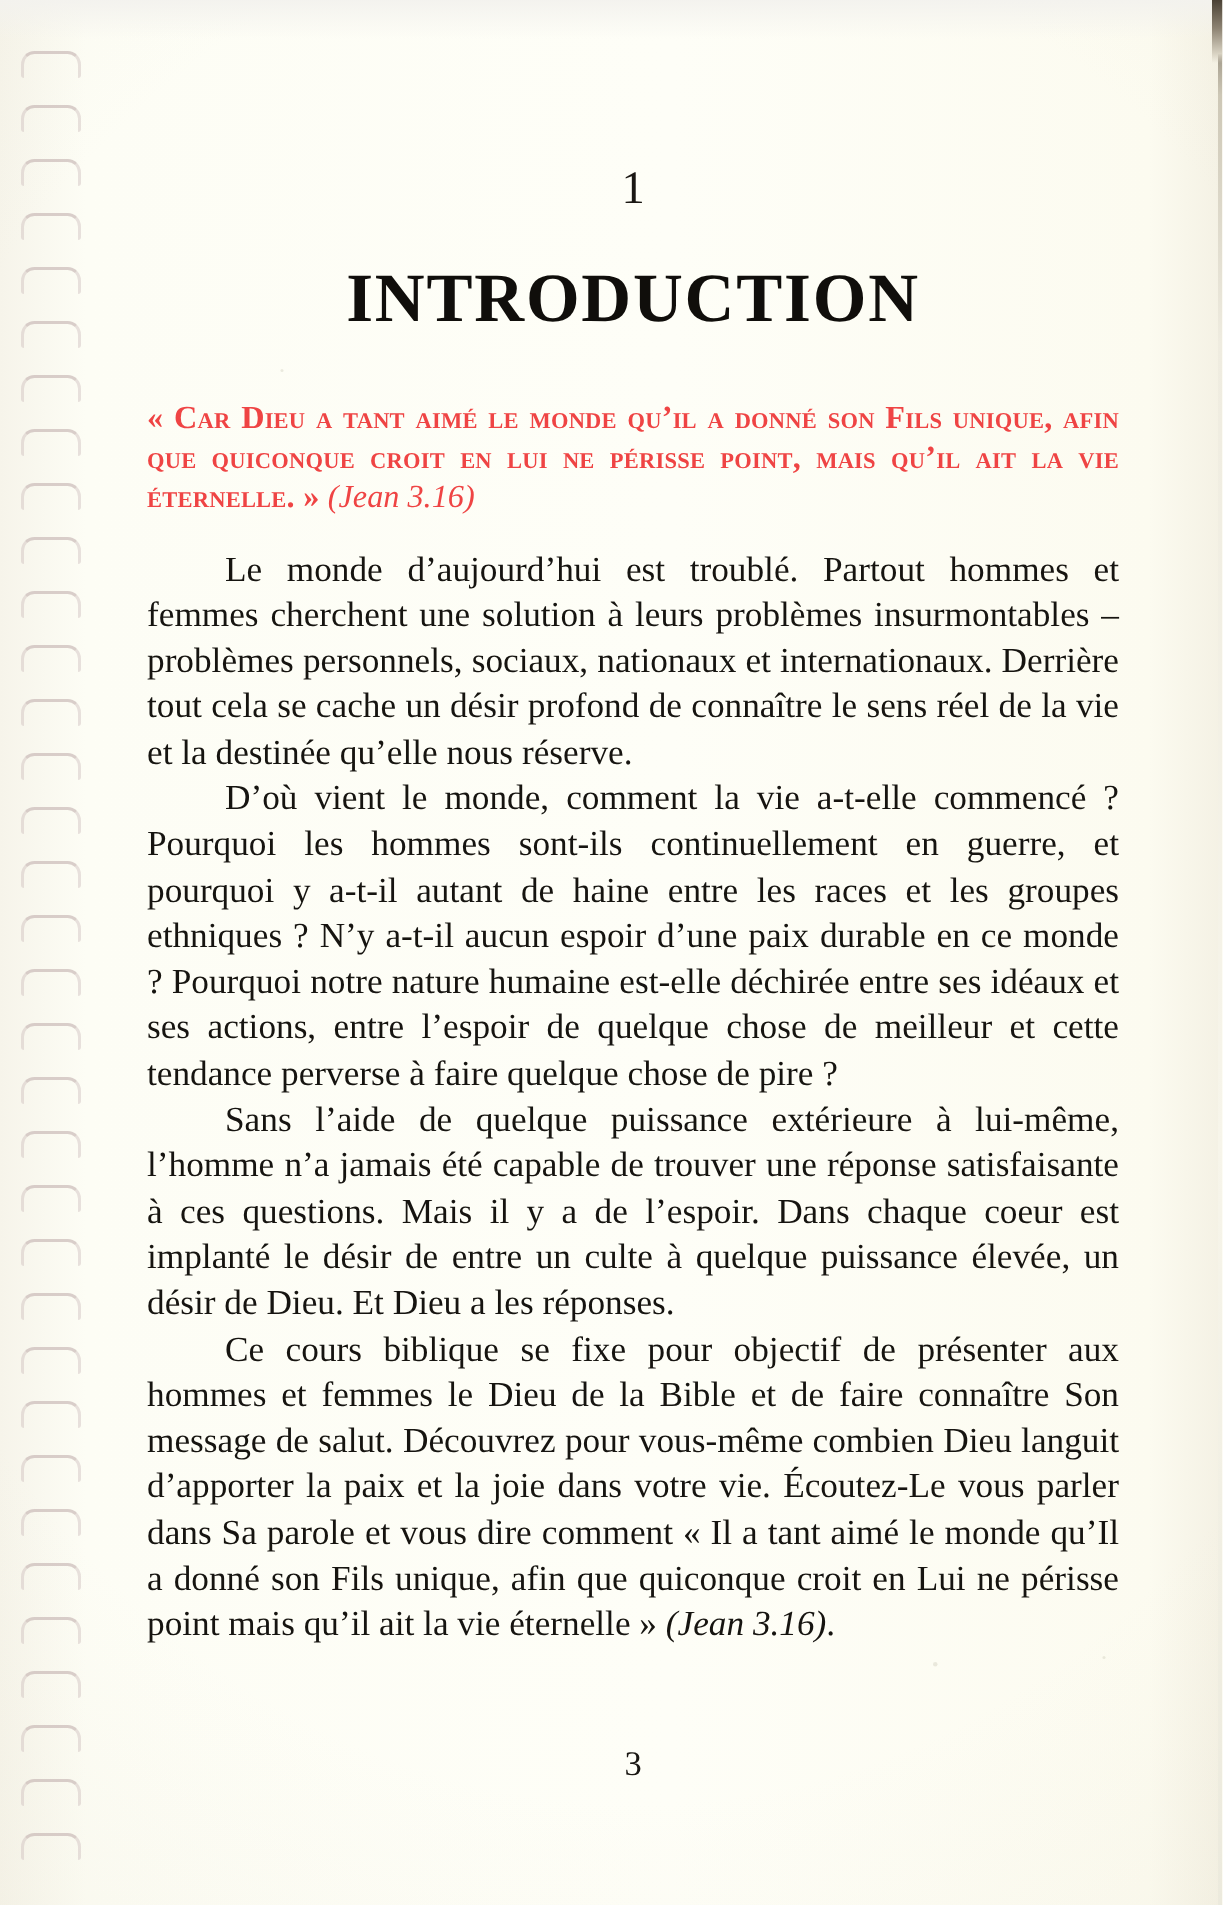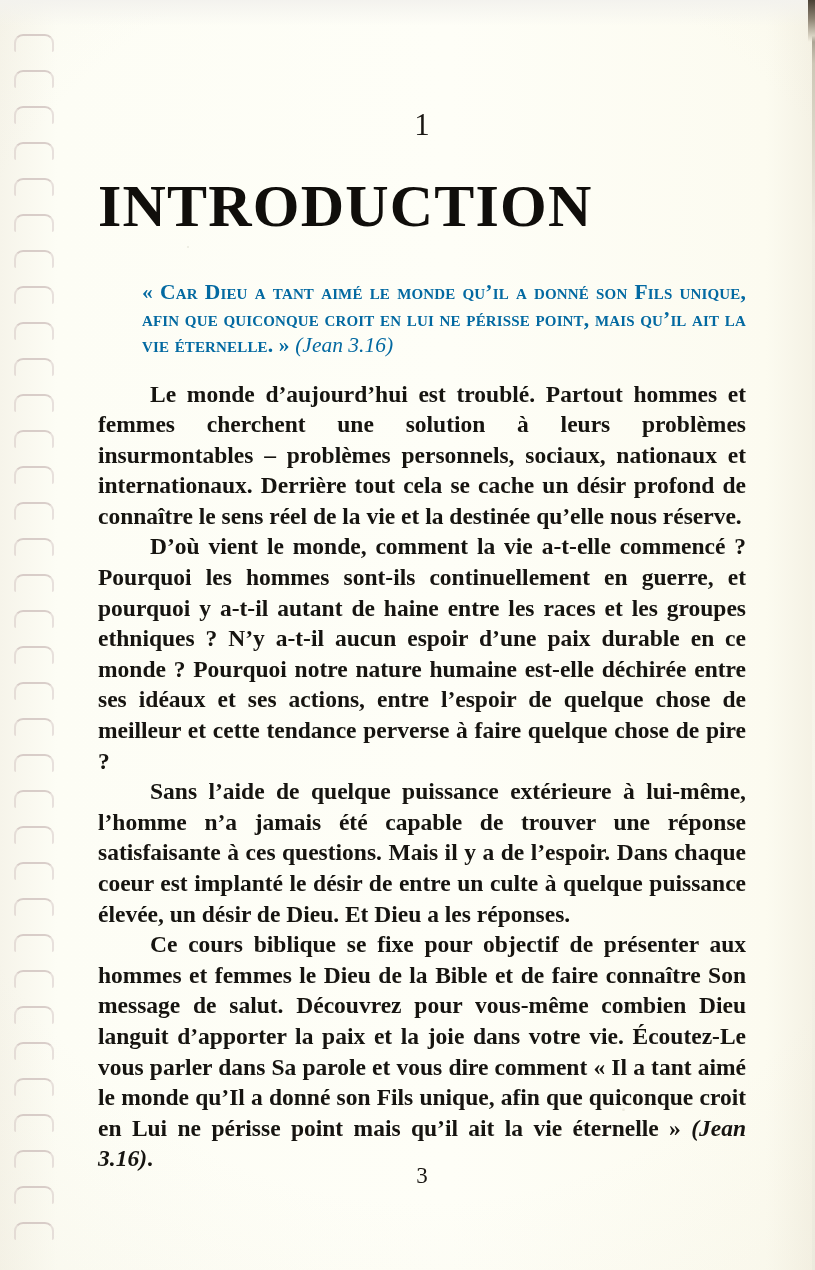--- a/index.html
+++ b/index.html
@@ -90,58 +90,56 @@
 
   .chapter-number {
     text-align: center;
     font-size: 31px;
     line-height: 1;
     margin-top: 109px;
     color: #1a1713;
   }
 
   .chapter-title {
-    text-align: left;
-    font-size: 60px;
+    text-align: center;
+    font-size: 46px;
     line-height: 1;
     letter-spacing: 1.2px;
     margin-top: 36px;
     color: #100e0b;
   }
 
   .scripture {
     margin-top: 43px;
     font-size: 21.5px;
     line-height: 26.5px;
     font-weight: bold;
     font-variant: small-caps;
     text-align: justify;
     letter-spacing: 0.15px;
-    color: #0369a1;
-    margin-left: 44px;
+    color: #ef4444;
   }
   .scripture .ref {
     font-variant: normal;
     font-weight: normal;
     font-style: italic;
     letter-spacing: 0;
   }
 
   .body-text {
     margin-top: 20px;
     font-size: 23.5px;
     line-height: 30.6px;
     text-align: justify;
     text-justify: inter-word;
     hyphens: none;
   }
   .body-text p {
     margin: 0;
     text-indent: 52px;
-    font-weight: bold;
   }
   .body-text .ref {
     font-style: italic;
   }
 
   .page-number {
     position: absolute;
     left: 98px;
     width: 648px;
     top: 1163px;

